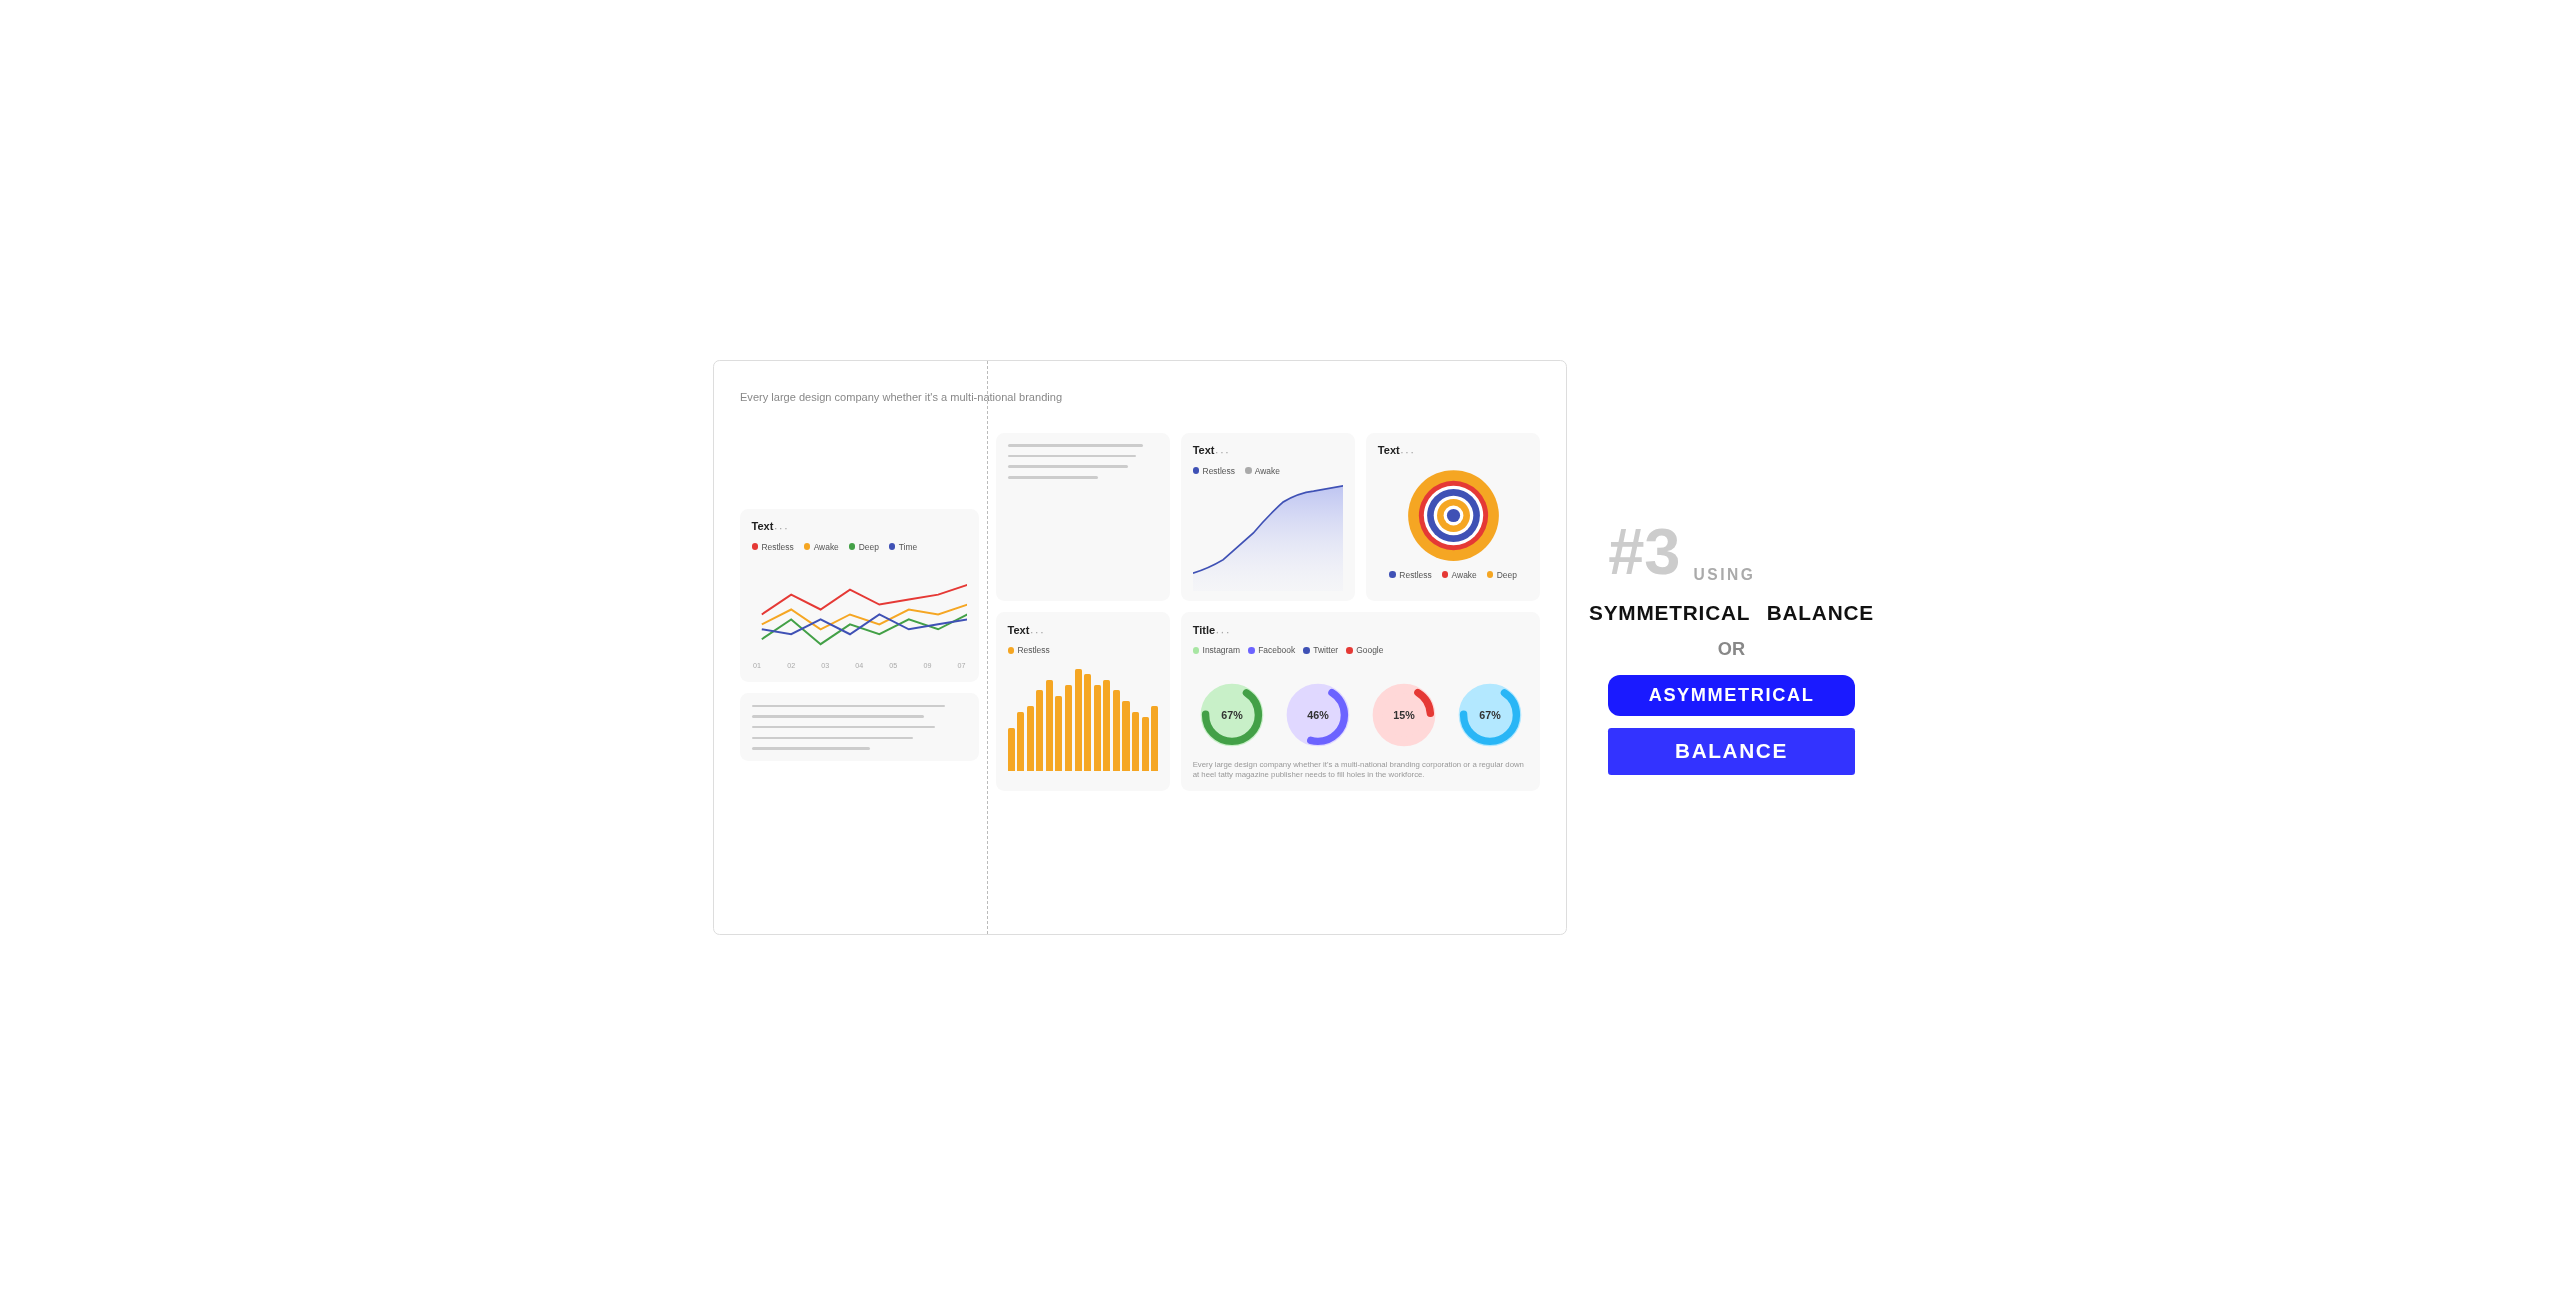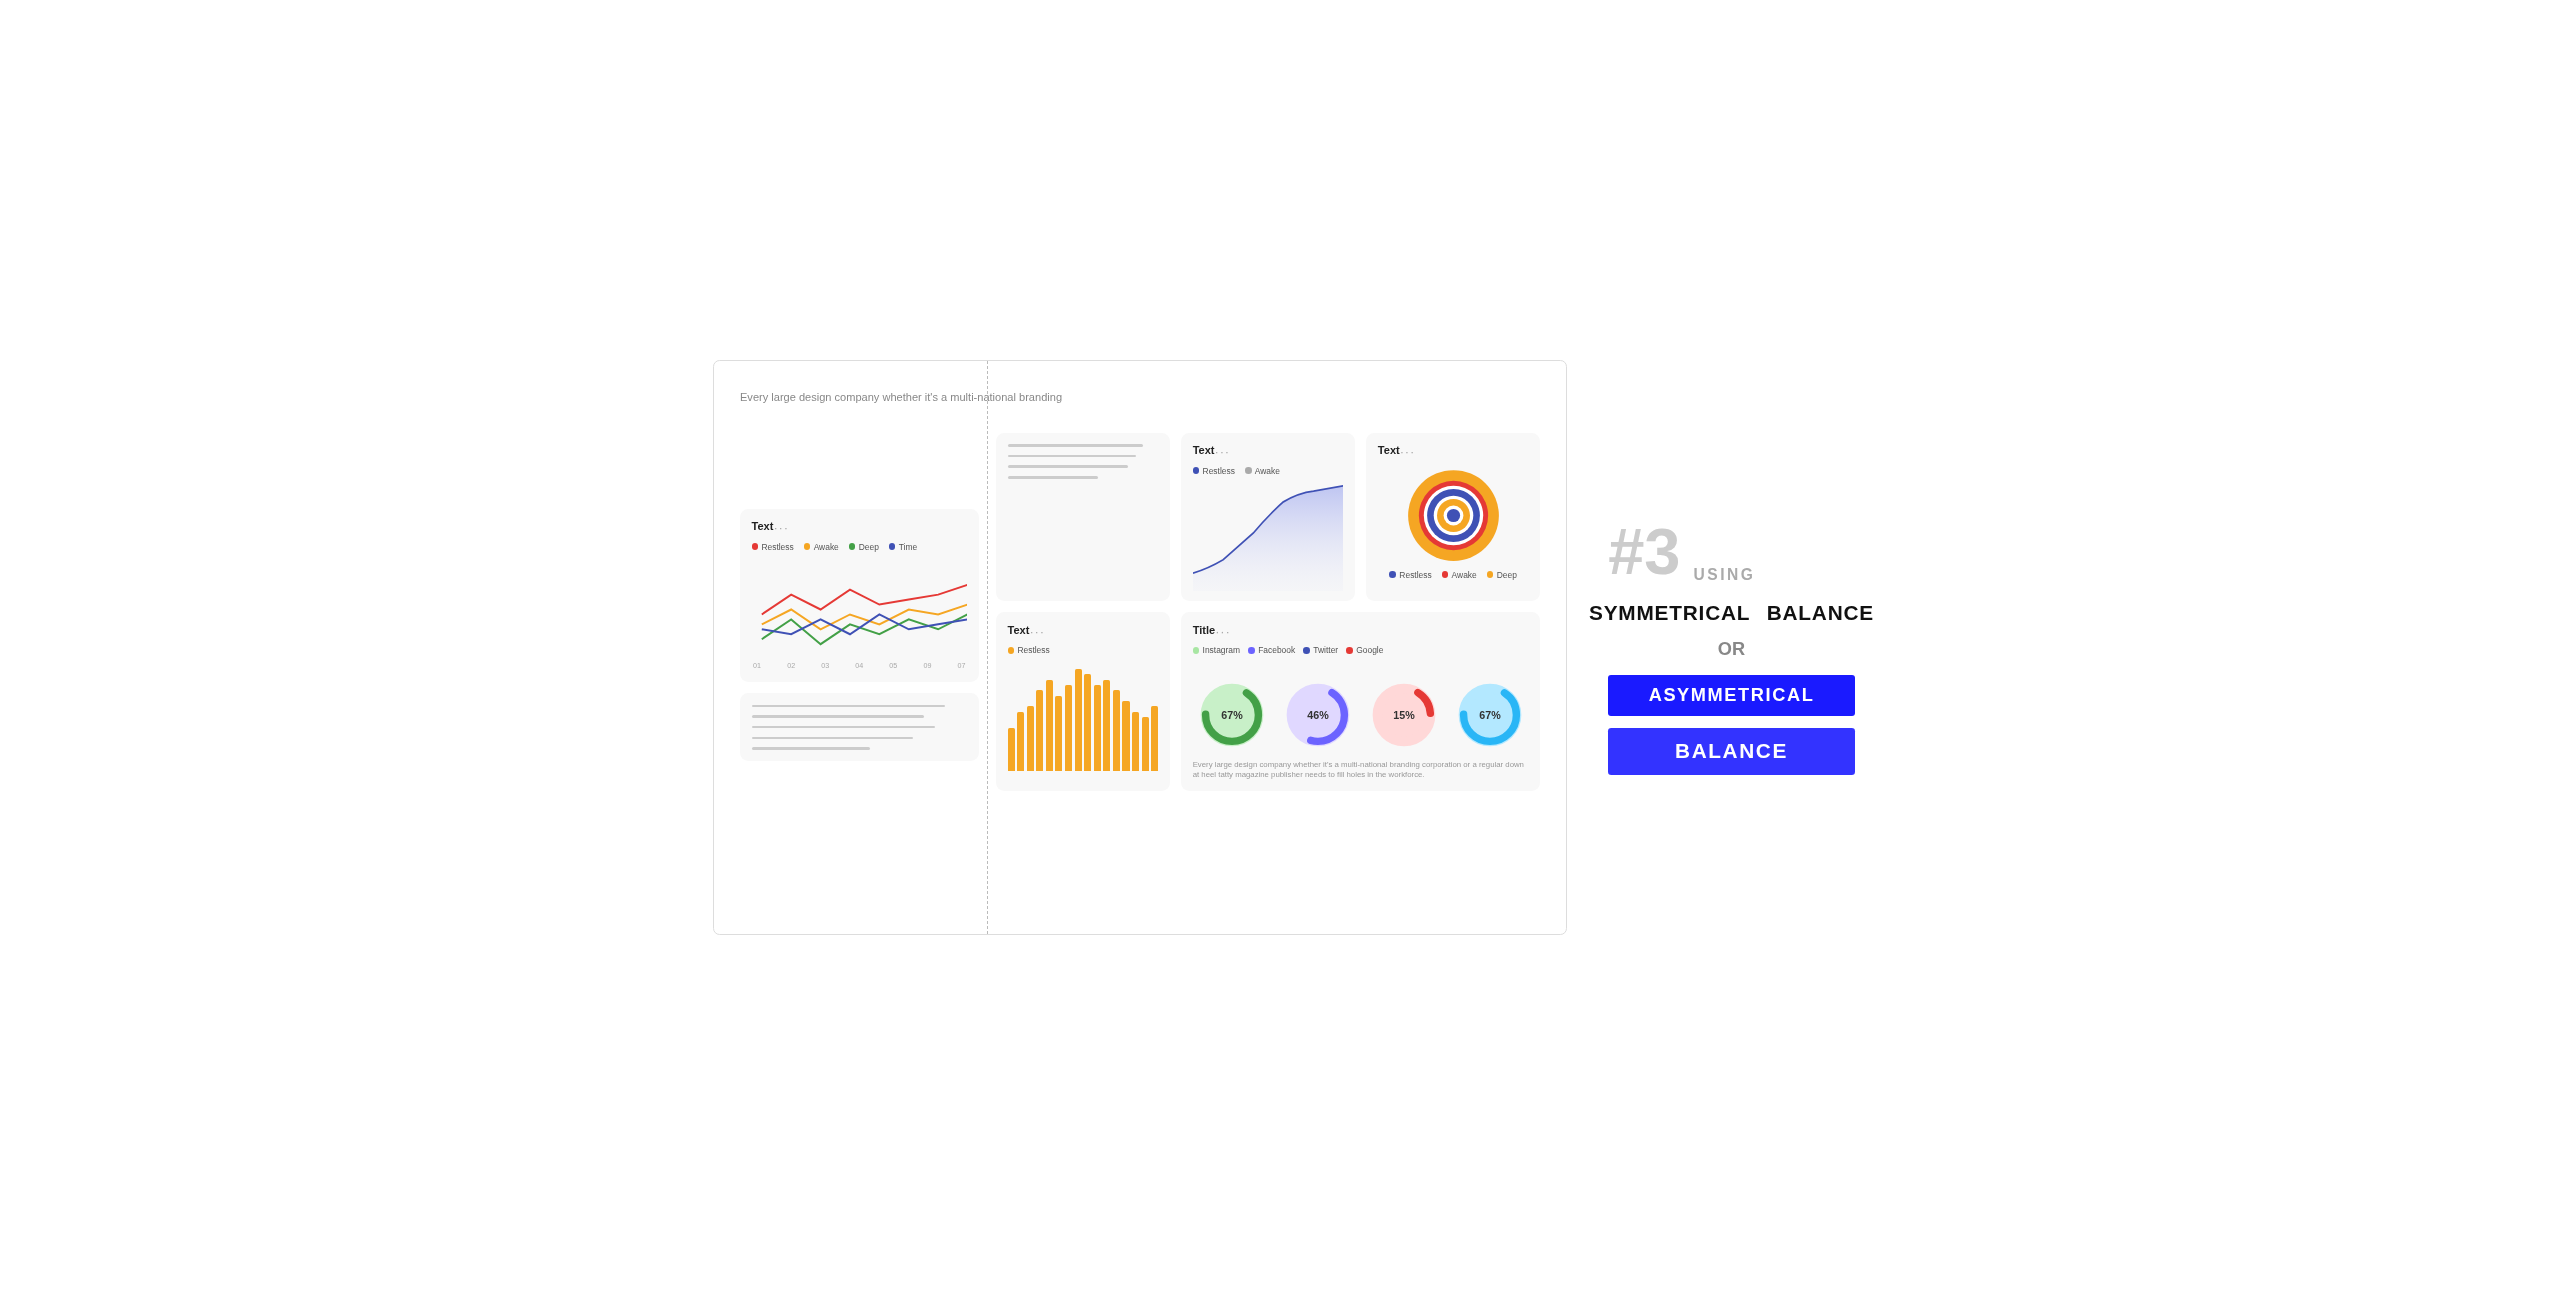--- a/index.html
+++ b/index.html
@@ -227,21 +227,21 @@
       color: #888;
       margin: 6.6px 0;
     }
     .blue-badge {
       background: #1a1aff;
       color: #fff;
       font-size: 1.4rem;
       font-weight: 900;
       letter-spacing: 1.6px;
       padding: 10px 23px;
-      border-radius: 3px;
+      border-radius: 12px;
       text-align: center;
       width: 100%;
     }
     .blue-badge-2 {
       background: #3333ff;
       color: #fff;
       font-size: 1.6rem;
       font-weight: 900;
       letter-spacing: 1.6px;
       padding: 11.5px 23px;

